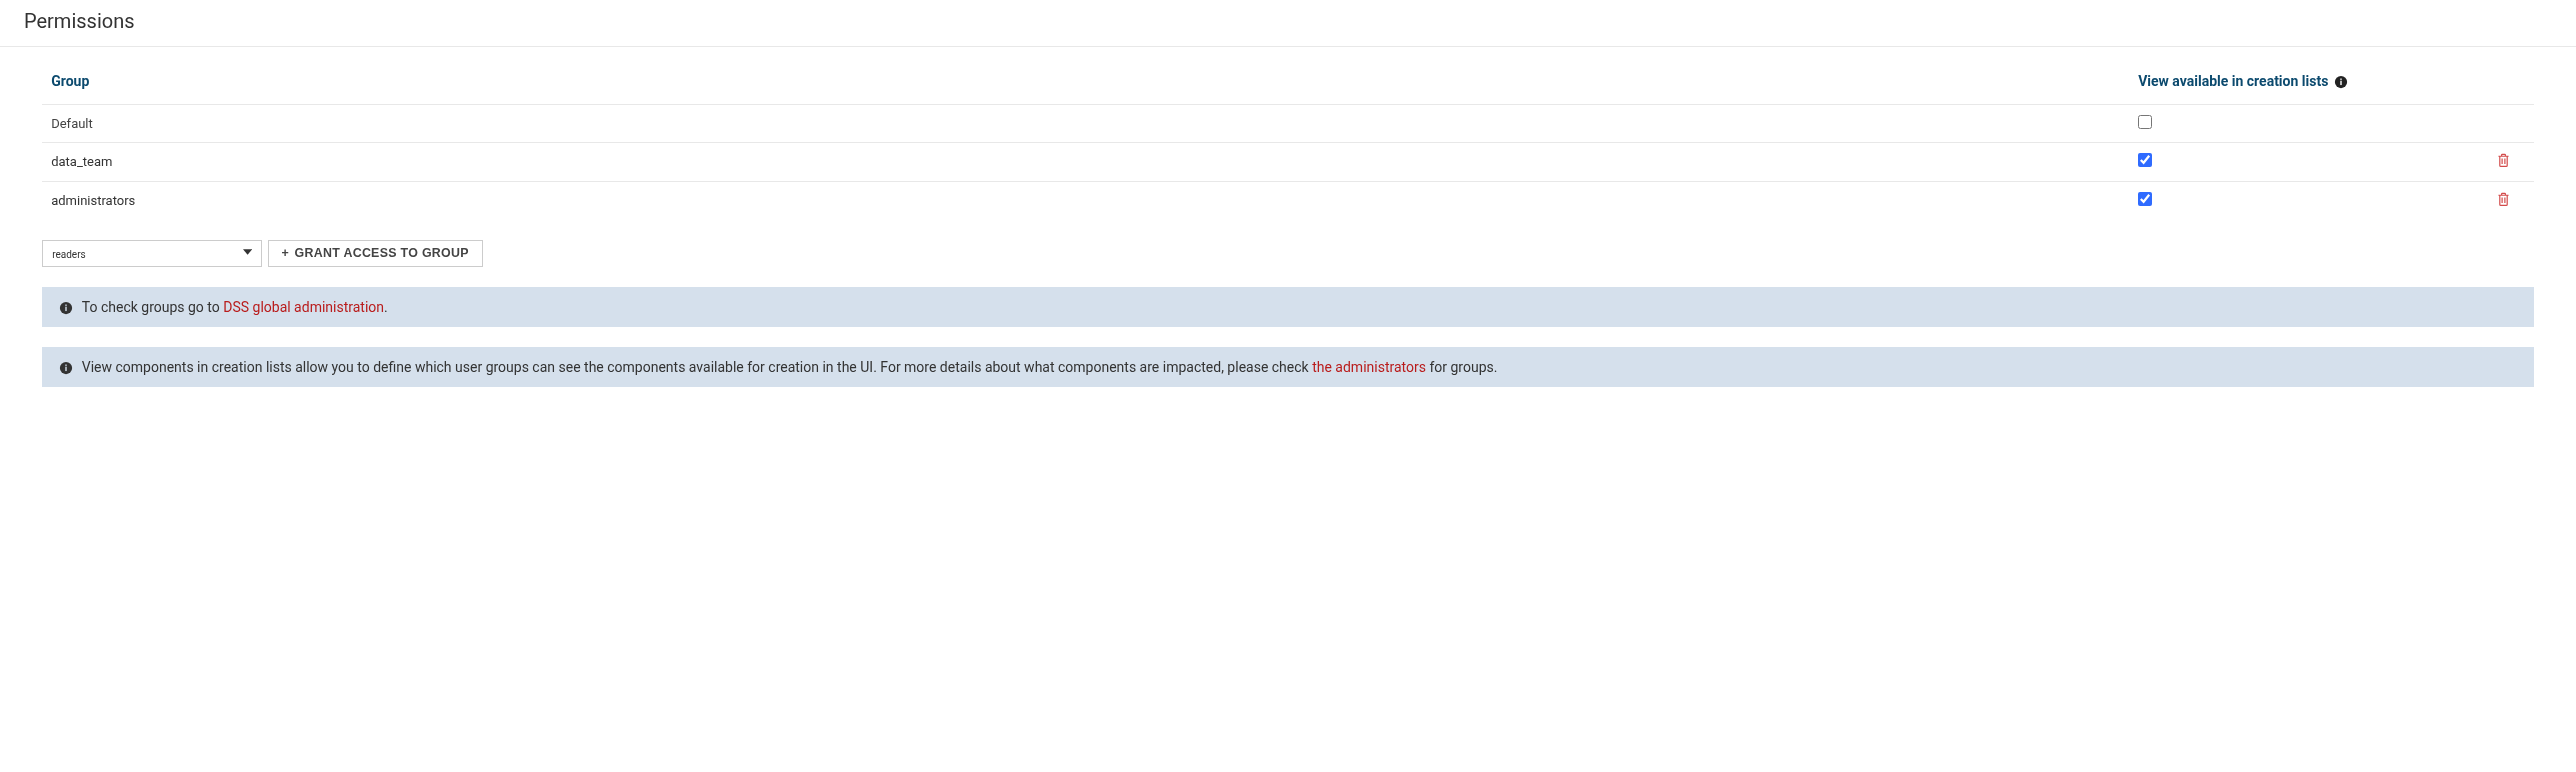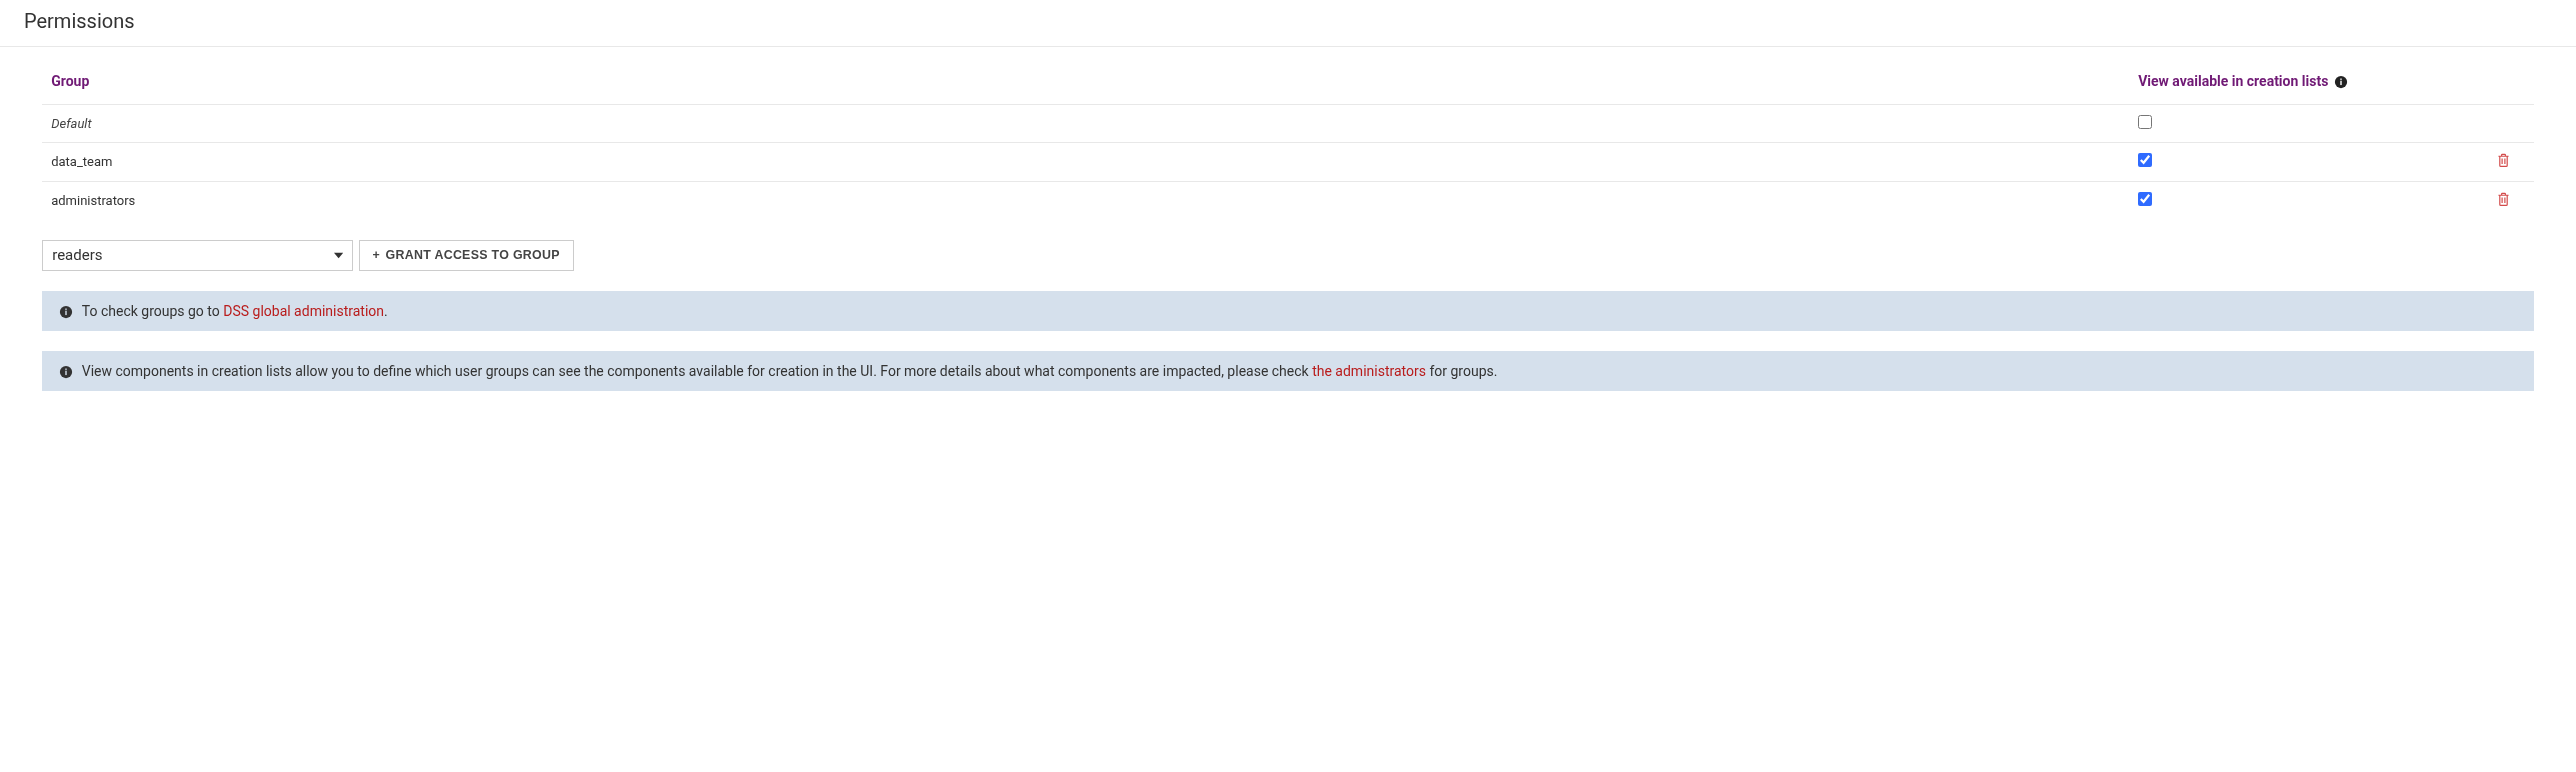--- a/index.html
+++ b/index.html
@@ -30,21 +30,21 @@
 .perm-table {
   width: 100%;
   border-collapse: collapse;
 }
 
 .perm-table th {
   text-align: left;
   font-weight: 700;
   padding: 7.4px 9.2px 14.8px 9.2px;
   font-size: 14px;
-  color: #701a75;
+  color: #0c4a6e;
 }
 
 .perm-table th.center {
   text-align: left;
 }
 
 .perm-col-view {
   width: 313px;
 }
 
@@ -64,21 +64,20 @@
 .perm-table tbody td.center {
   text-align: left;
 }
 
 .perm-table tbody td.delcell {
   text-align: right;
   padding-right: 24px;
 }
 
 .italic {
-  font-style: italic;
   color: #444;
 }
 
 input[type="checkbox"] {
   width: 14px;
   height: 14px;
   accent-color: #2f6bff;
 }
 
 .trash-icon {
@@ -93,29 +92,29 @@
 }
 
 .controls-row {
   margin-top: 20px;
   display: flex;
   gap: 5.5px;
   align-items: stretch;
 }
 
 .group-select {
-  width: 311px;
+  width: 220px;
   border: 0.9px solid #ccc;
   background: #fff;
   position: relative;
   cursor: pointer;
   display: flex;
   align-items: flex-end;
   padding: 5.5px 9.2px;
-  font-size: 15px;
+  font-size: 10px;
 }
 
 .group-select .caret {
   position: absolute;
   right: 9.2px;
   top: 50%;
   transform: translateY(-50%);
 }
 
 .grant-btn {

